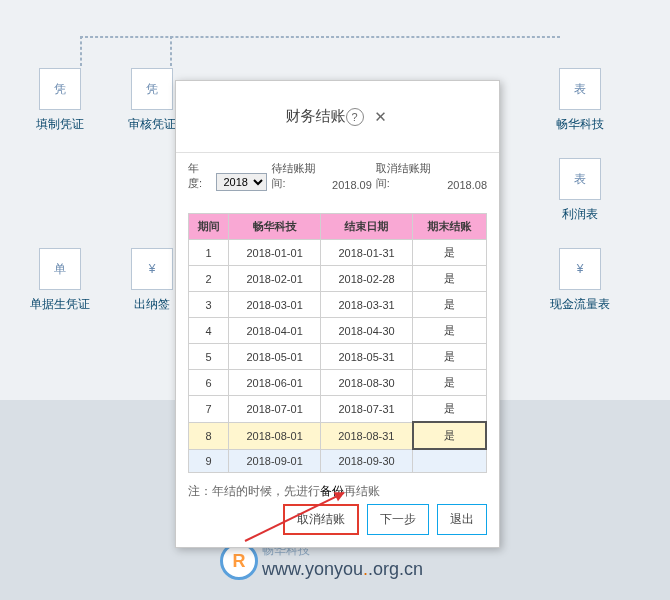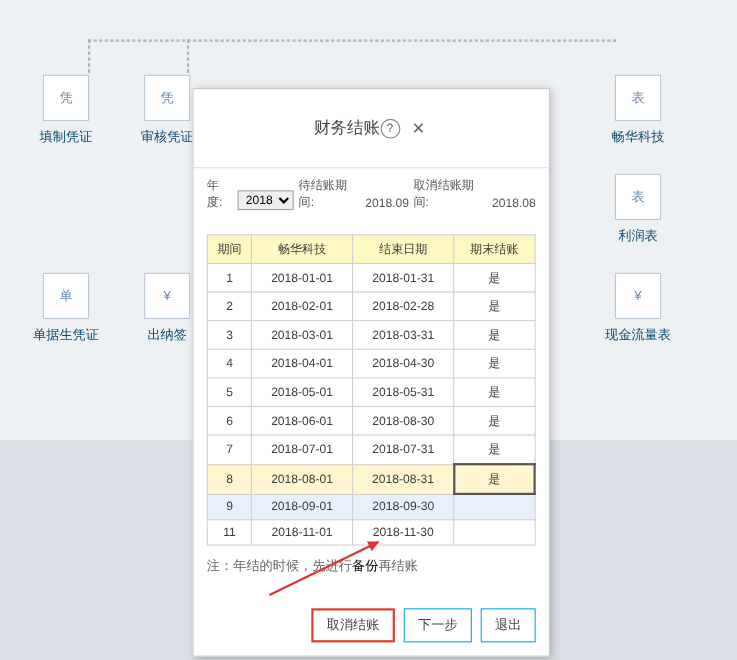--- a/index.html
+++ b/index.html
@@ -19,27 +19,27 @@
 .m-title{font-size:15px;color:#444}
 .m-ctrl{display:flex;gap:8px;align-items:center}
 .m-ctrl span{width:18px;height:18px;display:flex;align-items:center;justify-content:center;color:#666;cursor:pointer}
 .m-ctrl .qi{border:1px solid #888;border-radius:50%;font-size:11px}
 .m-ctrl .xi{font-size:15px}
 .m-body{padding:8px 12px 12px}
 .yrow{display:flex;align-items:flex-end;gap:4px;margin-bottom:22px;color:#555;flex-wrap:nowrap;font-size:11px}
 .yrow select{font-size:11px;border:1px solid #9aa7b5;padding:1px 2px}
 .tbl{width:100%;border-collapse:collapse;border:1px solid #bfbfbf}
 .tbl th,.tbl td{border:1px solid #d0d0d0;text-align:center;padding:5px 2px;font-size:11px;color:#3c3c3c}
-.tbl th{background:#fef9c3;font-weight:normal}
+.tbl th{background:#f9a8d4;font-weight:bold}
 .tbl tr.hl td{background:#fff6cf}
 .tbl tr.sel td{background:#e8f1fb}
 .tbl tr.hl td:last-child{border:2px solid #555}
 .note{margin-top:10px;color:#666;font-size:12px}
 .note a{color:#000000;text-decoration:none}
-.btns{display:flex;gap:8px;justify-content:flex-end;margin-top:30px}
+.btns{display:flex;gap:8px;justify-content:flex-end;margin-top:4px}
 .btns button{padding:5px 12px;background:#fff;border:1px solid #0ea5e9;font-size:12px;color:#444;cursor:pointer}
 .btns button.pri{border:2px solid #e23b2e}
 .arrow{position:absolute;left:245px;top:540px;width:110px;height:2px;transform:rotate(-26deg);transform-origin:left center}
 .arrow .line{position:absolute;inset:0;background:#d33}
 .arrow .head{position:absolute;right:-1px;top:-4px;width:0;height:0;border-left:10px solid #d33;border-top:5px solid transparent;border-bottom:5px solid transparent}
 .flowline{position:absolute;border:1px dashed #9fb2c5}
 </style>
 </head>
 <body>
 
@@ -162,26 +162,20 @@
             <td>2018-08-01</td>
             <td>2018-08-31</td>
             <td>是</td>
           </tr>
           <tr class="sel">
             <td>9</td>
             <td>2018-09-01</td>
             <td>2018-09-30</td>
             <td></td>
           </tr>
-          <tr>
-            <td>11</td>
-            <td>2018-11-01</td>
-            <td>2018-11-30</td>
-            <td></td>
-          </tr>
         </tbody>
     </table>
     <div class="note">
       <span>注：年结的时候，先进行</span><a href="#">备份</a><span>再结账</span>
     </div>
     <div class="btns">
       <button class="pri">取消结账</button>
       <button>下一步</button>
       <button>退出</button>
     </div>

